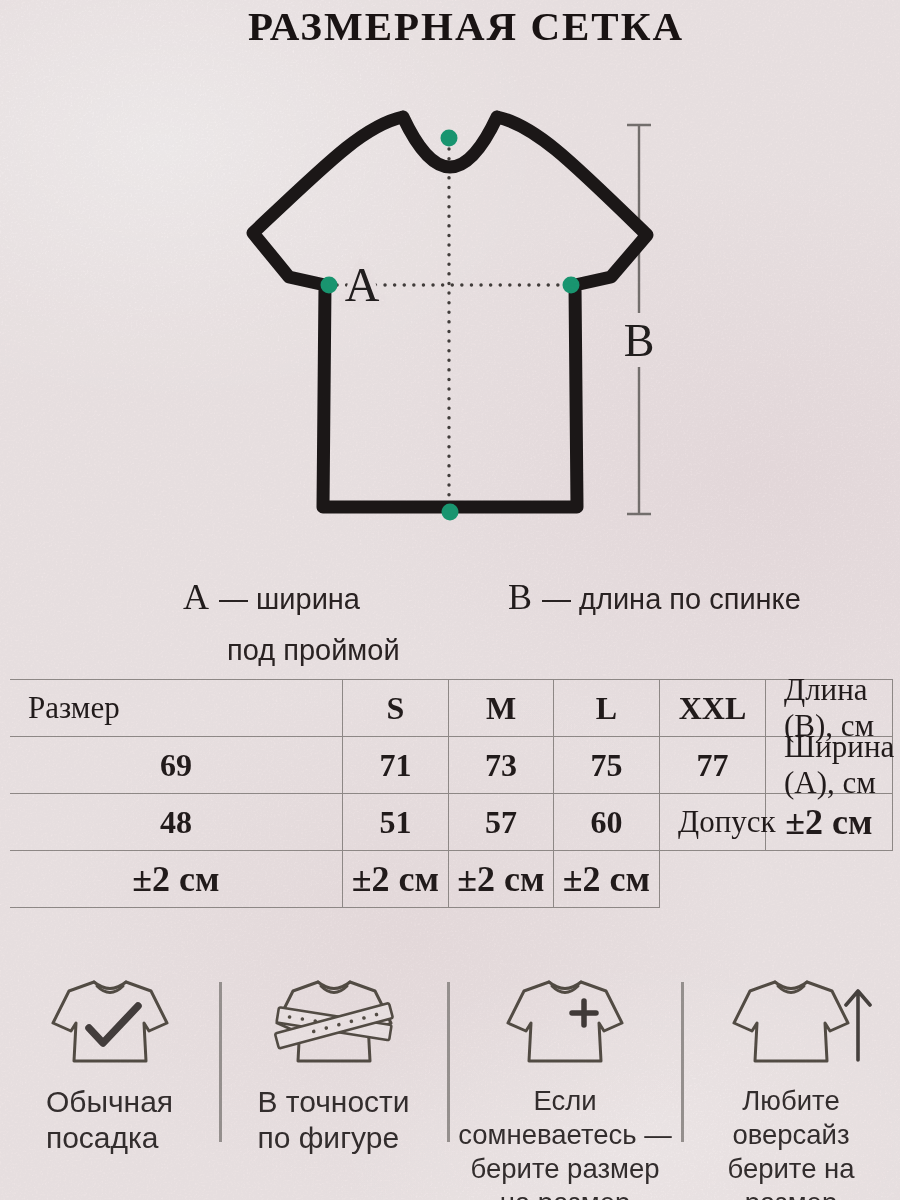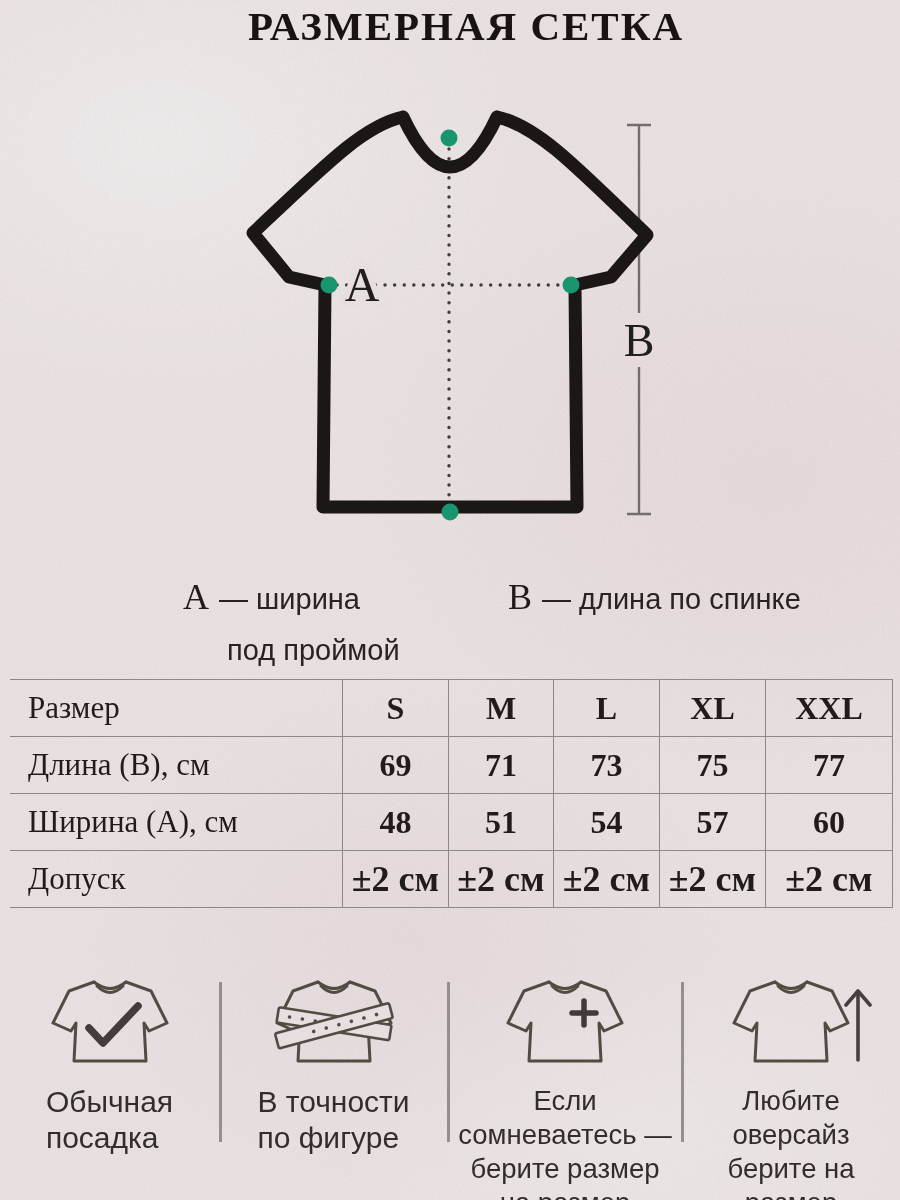--- a/index.html
+++ b/index.html
@@ -109,34 +109,32 @@
         <span>— длина по спинке</span>
       </div>
     </div>
   </div>
 
   <div class="size-table">
     <div class="cell rowlabel">Размер</div>
     <div class="cell">S</div>
     <div class="cell">M</div>
     <div class="cell">L</div>
-    <div class="cell">XL</div>
     <div class="cell">XXL</div>
 
     <div class="cell rowlabel">Длина (B), см</div>
     <div class="cell">69</div>
     <div class="cell">71</div>
     <div class="cell">73</div>
     <div class="cell">75</div>
     <div class="cell">77</div>
 
     <div class="cell rowlabel">Ширина (A), см</div>
     <div class="cell">48</div>
     <div class="cell">51</div>
-    <div class="cell">54</div>
     <div class="cell">57</div>
     <div class="cell">60</div>
 
     <div class="cell rowlabel">Допуск</div>
     <div class="cell tol">±2 см</div>
     <div class="cell tol">±2 см</div>
     <div class="cell tol">±2 см</div>
     <div class="cell tol">±2 см</div>
     <div class="cell tol">±2 см</div>
   </div>

